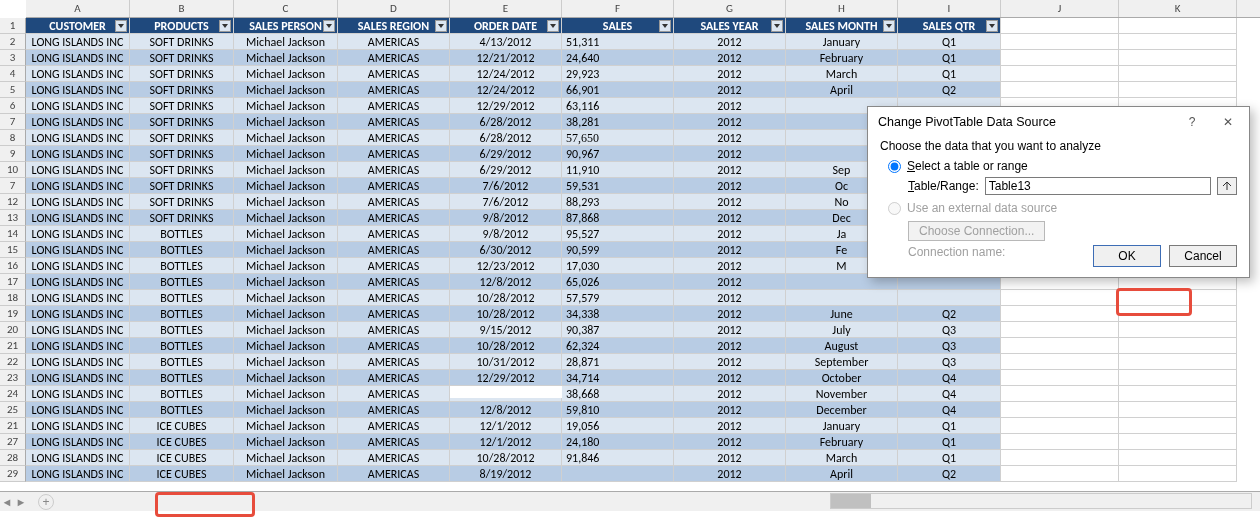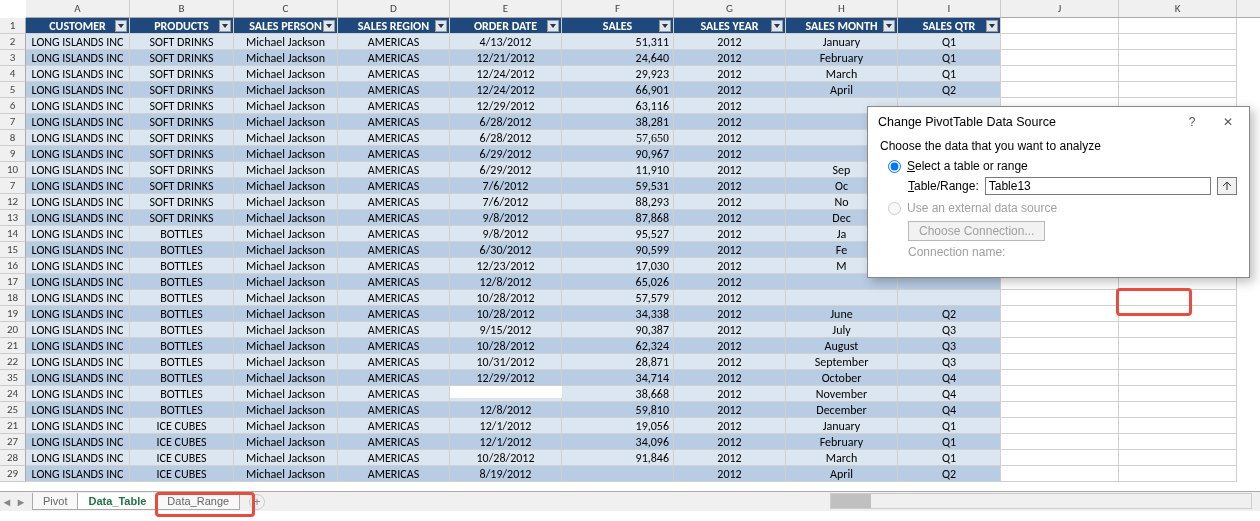--- a/index.html
+++ b/index.html
@@ -22,21 +22,21 @@
 
   
   .hdr { background: #1F497D; color: #fff; font-weight: bold; text-align: center; position: relative; font-size: 12px; }
   .hdr .dd { position: absolute; right: 2px; top: 2px; width: 12px; height: 12px; background: #dce6f1; border: 1px solid #999; display: flex; align-items: center; justify-content: center; }
   .hdr .dd::after { content: ""; border-left: 3px solid transparent; border-right: 3px solid transparent; border-top: 4px solid #333; }
 
   
   .band0 { background: #DCE6F1; }
   .band1 { background: #B8CCE4; }
   .cell.textc { text-align: center; }
-  .cell.textr { text-align: right; }
+  .cell.textr { }
 
   
   .empty { background: #fff; }
 
   
   .tabstrip { position: absolute; bottom: 10px; left: 0; right: 0; height: 20px; background: #f0f0f0; border-top: 1px solid #aaa; display: flex; align-items: center; }
   .nav-btn { width: 14px; height: 16px; display: flex; align-items: center; justify-content: center; color: #888; }
   .tabs { display: flex; margin-left: 4px; }
   .tab { padding: 2px 10px; border: 1px solid #aaa; border-top: none; background: #fff; font-size: 11px; margin-right: -1px; cursor: pointer; }
   .tab.active { background: #fff; font-weight: bold; color: #217346; }
@@ -393,21 +393,21 @@
         <div class="cell band0 colD textc" style="width: 112px;">AMERICAS</div>
         <div class="cell band0 colE textc" style="width: 112px;">10/31/2012</div>
         <div class="cell band0 colF textr" style="width: 112px;">28,871</div>
         <div class="cell band0 colG textc" style="width: 112px;">2012</div>
         <div class="cell band0 colH textc" style="width: 112px;">September</div>
         <div class="cell band0 colI textc" style="width: 103px;">Q3</div>
         <div class="cell empty colJ" style="width: 118px;"></div>
         <div class="cell empty colK" style="width: 118px;"></div>
       </div>
       <div class="row">
-        <div class="rownum">35</div>
+        <div class="rownum">23</div>
         <div class="cell band1 colA textc" style="width: 104px;">LONG ISLANDS INC</div>
         <div class="cell band1 colB textc" style="width: 104px;">BOTTLES</div>
         <div class="cell band1 colC textc" style="width: 104px;">Michael Jackson</div>
         <div class="cell band1 colD textc" style="width: 112px;">AMERICAS</div>
         <div class="cell band1 colE textc" style="width: 112px;">12/29/2012</div>
         <div class="cell band1 colF textr" style="width: 112px;">34,714</div>
         <div class="cell band1 colG textc" style="width: 112px;">2012</div>
         <div class="cell band1 colH textc" style="width: 112px;">October</div>
         <div class="cell band1 colI textc" style="width: 103px;">Q4</div>
         <div class="cell empty colJ" style="width: 118px;"></div>
@@ -455,21 +455,21 @@
         <div class="cell empty colJ" style="width: 118px;"></div>
         <div class="cell empty colK" style="width: 118px;"></div>
       </div>
       <div class="row">
         <div class="rownum">27</div>
         <div class="cell band1 colA textc" style="width: 104px;">LONG ISLANDS INC</div>
         <div class="cell band1 colB textc" style="width: 104px;">ICE CUBES</div>
         <div class="cell band1 colC textc" style="width: 104px;">Michael Jackson</div>
         <div class="cell band1 colD textc" style="width: 112px;">AMERICAS</div>
         <div class="cell band1 colE textc" style="width: 112px;">12/1/2012</div>
-        <div class="cell band1 colF textr" style="width: 112px;">34,096</div>
+        <div class="cell band1 colF textr" style="width: 112px;">24,180</div>
         <div class="cell band1 colG textc" style="width: 112px;">2012</div>
         <div class="cell band1 colH textc" style="width: 112px;">February</div>
         <div class="cell band1 colI textc" style="width: 103px;">Q1</div>
         <div class="cell empty colJ" style="width: 118px;"></div>
         <div class="cell empty colK" style="width: 118px;"></div>
       </div>
       <div class="row">
         <div class="rownum">28</div>
         <div class="cell band0 colA textc" style="width: 104px;">LONG ISLANDS INC</div>
         <div class="cell band0 colB textc" style="width: 104px;">ICE CUBES</div>
@@ -523,31 +523,30 @@
           </svg>
       </div>
     </div>
     <label class="radio disabled">
       <input type="radio" disabled="" style="">
       <span>Use an external data source</span>
     </label>
     <button class="choosebtn" disabled="">Choose Connection...</button>
     <div class="connline">Connection name:</div>
   </div>
+  <div class="dlgbtns">
+    <button class="dlgbtn ok">OK</button>
+    <button class="dlgbtn">Cancel</button>
+  </div>
 </div>
 
 <div class="highlight2"></div>
 
 <div class="tabstrip">
   <div class="nav-btn">◄</div>
   <div class="nav-btn">►</div>
-  <div class="tabs">
-    <div class="tab inactive">Pivot</div>
-    <div class="tab active">Data_Table</div>
-    <div class="tab inactive">Data_Range</div>
-  </div>
   <div class="addtab">+</div>
 </div>
 <div class="hscroll">
     <div class="thumb"></div>
   </div>
 
 <div class="highlight1"></div>
 
 </body></html>

